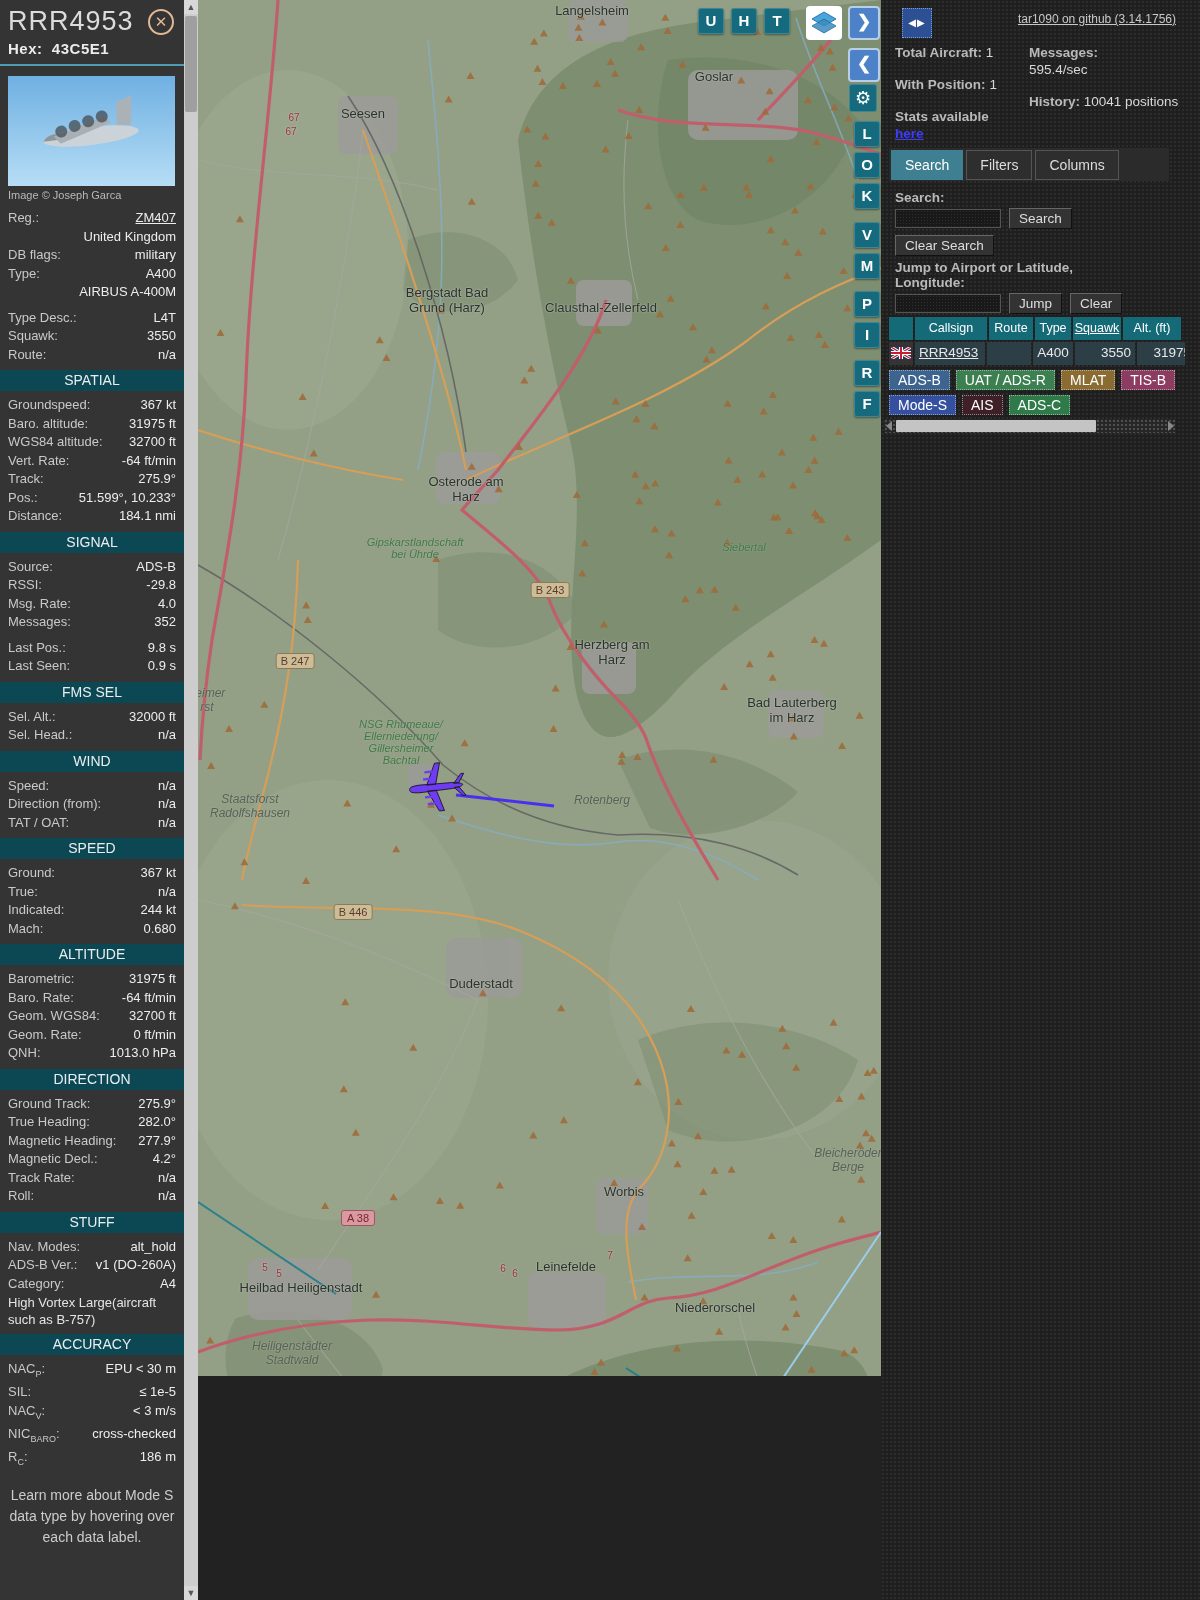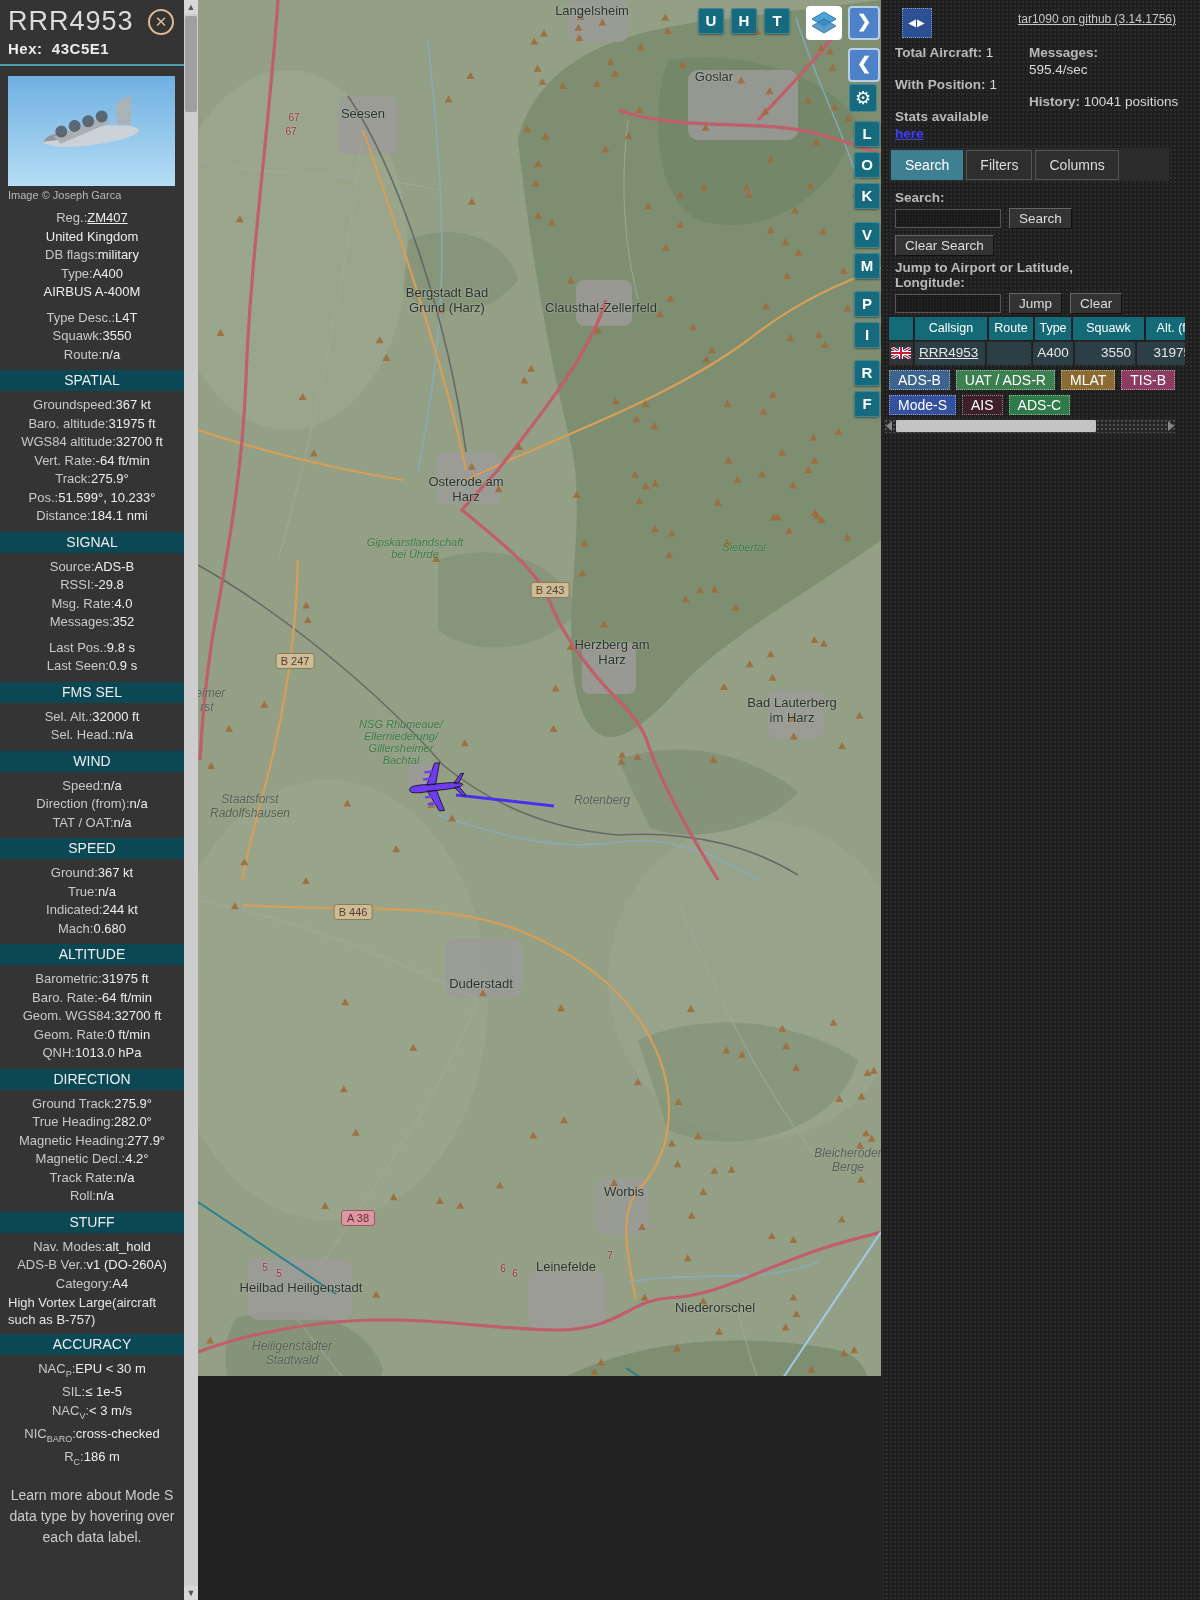--- a/index.html
+++ b/index.html
@@ -6,21 +6,21 @@
   body{width:1200px;height:1600px;position:relative;overflow:hidden;background:#222;
        font-family:"Liberation Sans",sans-serif;-webkit-font-smoothing:antialiased;}
   
   #lp{position:absolute;left:0;top:0;width:184px;height:1600px;background:#343434;color:#e4e4e4;box-sizing:border-box;padding:0 8px;overflow:hidden;}
   #lp-title{font-size:27px;color:#dcdcdc;letter-spacing:1px;padding-top:6px;}
   #lp-hex{font-size:15px;font-weight:bold;color:#ececec;margin-top:3px;letter-spacing:.5px;}
   #lp-divider{height:2px;background:#4e9cb0;margin:7px -8px 0 -8px;}
   #close-btn{position:absolute;right:10px;top:9px;width:22px;height:22px;border:2px solid #e0b894;border-radius:50%;color:#e0b894;font-size:15px;line-height:21px;text-align:center;cursor:pointer;}
   #photo{width:167px;height:110px;margin-top:10px;background:#7ab8e8;position:relative;overflow:hidden;}
   #photo-credit{font-size:11px;color:#b9b9b9;margin-top:3px;}
-  .lrow{display:flex;justify-content:center;font-size:13px;line-height:18.5px;}
+  .lrow{display:flex;justify-content:space-between;font-size:13px;line-height:18.5px;}
   .lrow .lbl{color:#c9c9c9;white-space:nowrap;}
   .lrow .val{color:#ededed;text-align:right;white-space:nowrap;}
   .lrow .val.link{text-decoration:underline;cursor:pointer;}
   .lrow sub{font-size:9px;}
   .wide-row{font-size:13px;line-height:17px;color:#e4e4e4;margin:1px 0;}
   .pregap{margin-top:7px;}
   .sechead{background:#0c4854;color:#e8eef0;text-align:center;font-size:14px;line-height:21px;margin:6px -8px 5px -8px;}
   #info-rows{margin-top:8px;}
   #lp-footer{margin-top:14px;text-align:center;font-size:14px;line-height:21px;color:#cccccc;}
   
@@ -851,21 +851,21 @@
     <div id="cleasearch-row"><span class="sbtn noml">Clear Search</span></div>
     <div class="slabel" style="width:230px;white-space:normal;">Jump to Airport or Latitude, Longitude:</div>
     <div><span class="sinput">&nbsp;</span><span class="sbtn">Jump</span><span class="sbtn">Clear</span></div>
   </div>
   <div id="actable">
       <div class="trow">
         <div class="hcell" style="width: 24px;"></div>
         <div class="hcell" style="width: 72px;">Callsign</div>
         <div class="hcell" style="width: 44px;">Route</div>
         <div class="hcell" style="width: 36px;">Type</div>
-        <div class="hcell" style="width: 71px;">Squawk</div>
+        <div class="hcell" style="width: 48px; text-decoration: underline;">Squawk</div>
         <div class="hcell" style="width: 58px;">Alt. (ft)</div>
       </div>
       <div class="trow">
         <div class="dcell flagc" style="width: 24px;"><svg width="20" height="12" style="margin:5px 0 0 2px">
             <rect width="20" height="12" fill="#23387a"></rect>
             <path d="M0,0 L20,12 M20,0 L0,12" stroke="#fff" stroke-width="3"></path>
             <path d="M0,0 L20,12 M20,0 L0,12" stroke="#c02030" stroke-width="1.2"></path>
             <path d="M10,0 V12 M0,6 H20" stroke="#fff" stroke-width="4"></path>
             <path d="M10,0 V12 M0,6 H20" stroke="#c02030" stroke-width="2"></path>
           </svg></div>

